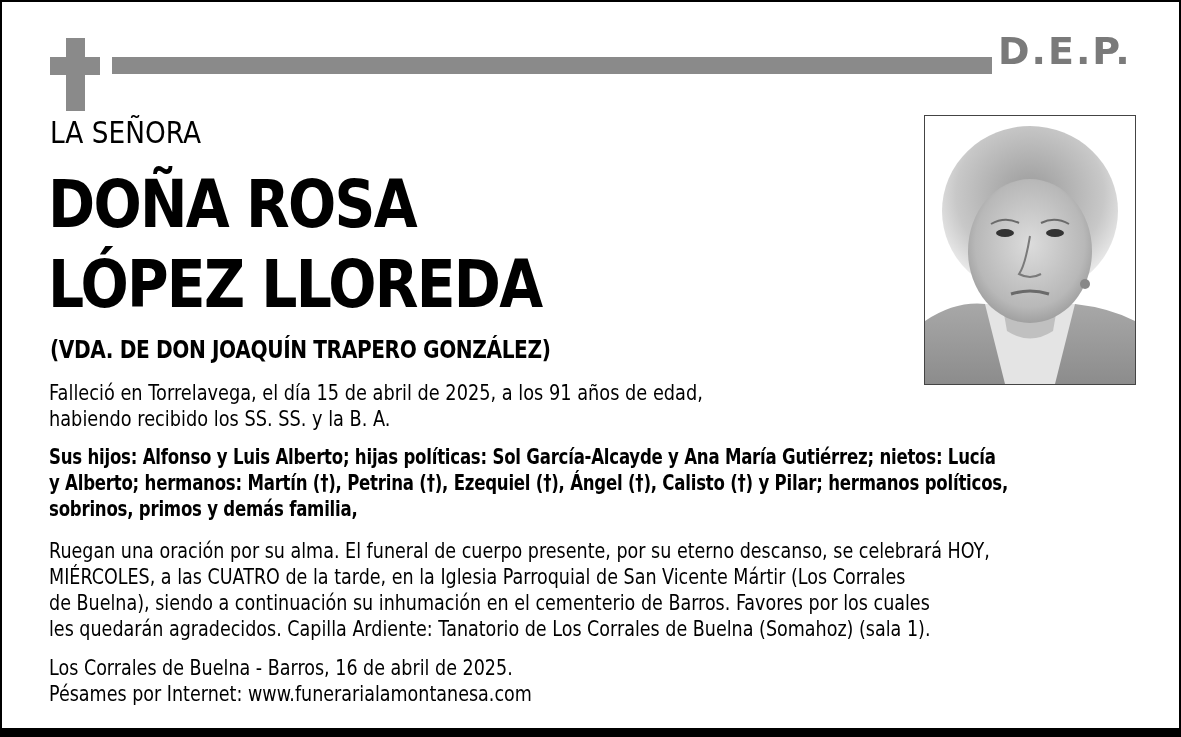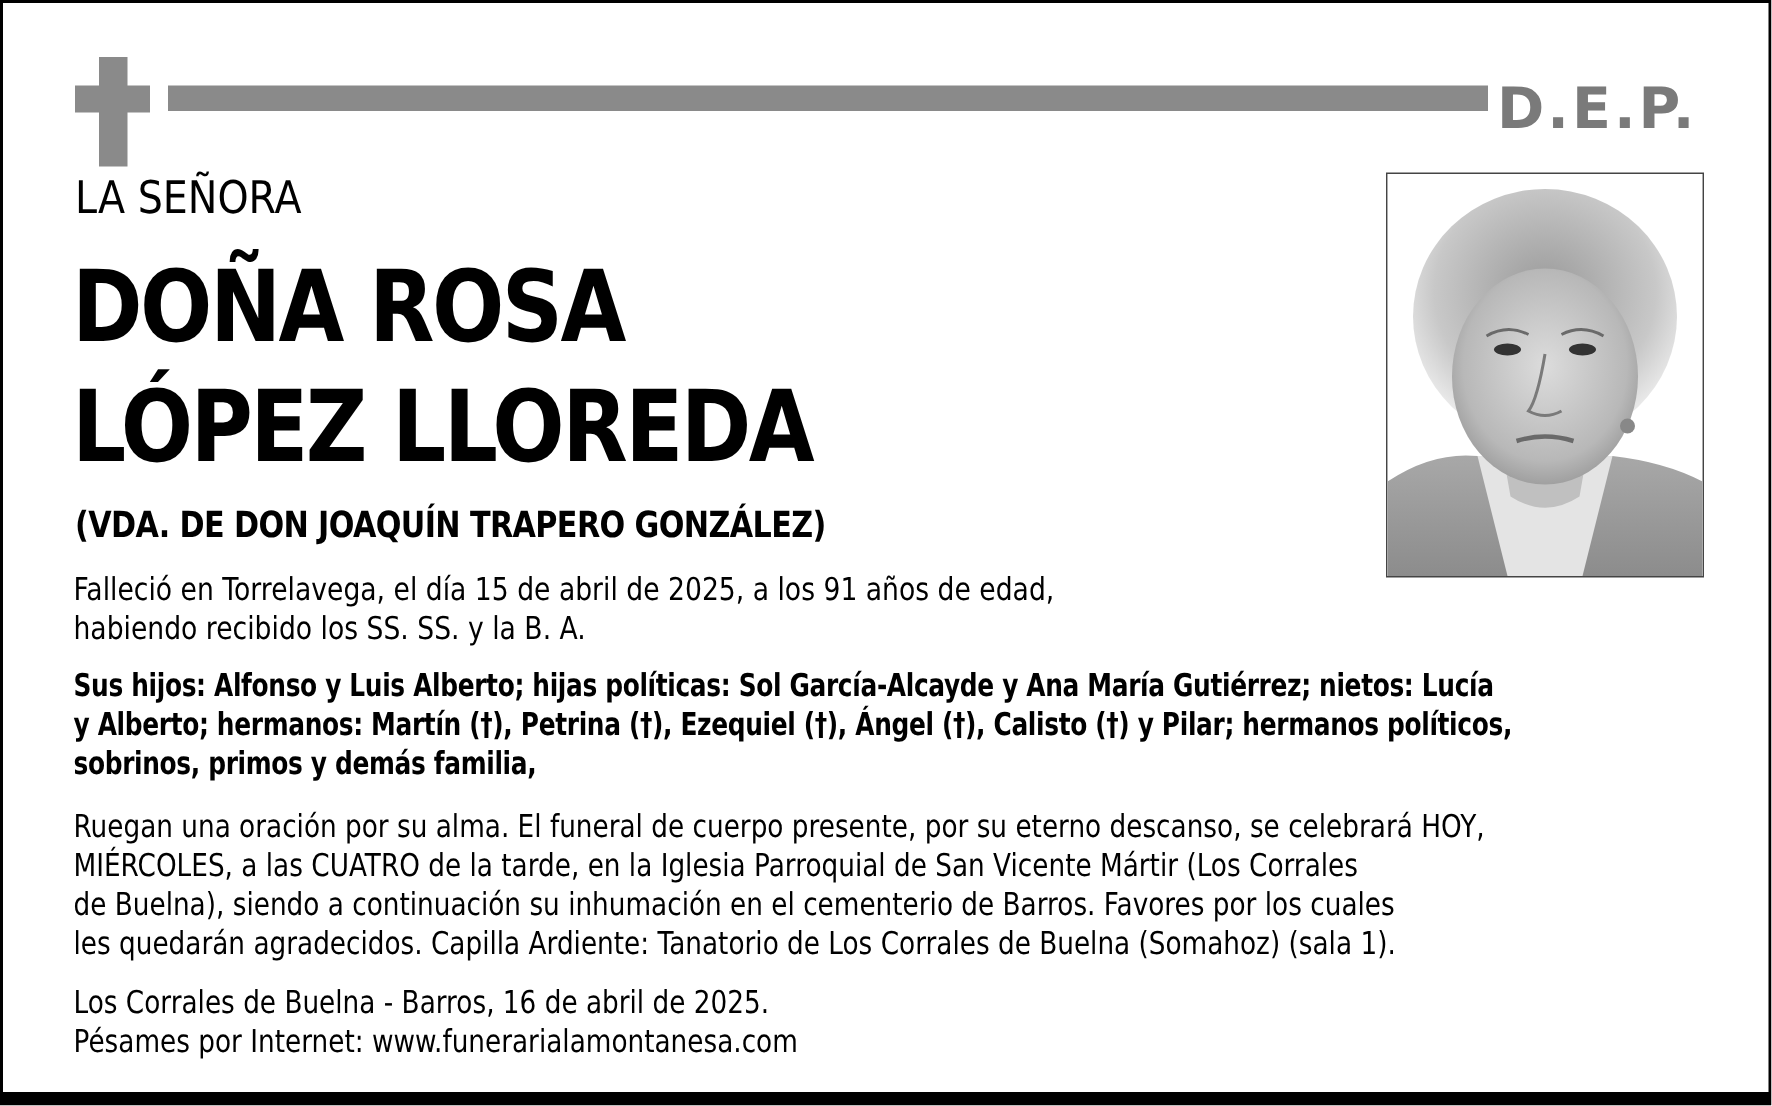--- a/index.html
+++ b/index.html
@@ -12,21 +12,21 @@
       border-left: 2px solid #000;
       border-right: 2px solid #000;
       border-bottom: 9px solid #000;
       background: #fff;
     }
     
     .cross-v { position: absolute; left: 64px; top: 36px; width: 19px; height: 73px; background: #8a8a8a; }
     .cross-h { position: absolute; left: 48px; top: 55px; width: 50px; height: 18px; background: #8a8a8a; }
     .top-rule { position: absolute; left: 110px; top: 55px; width: 880px; height: 17px; background: #8a8a8a; }
     .dep {
-      position: absolute; left: 996px; top: 51px;
+      position: absolute; left: 996px; top: 30px;
       font-family: "DejaVu Sans", sans-serif; font-weight: bold;
       font-size: 38px; color: #7a7a7a; letter-spacing: 2px; line-height: 1;
     }
     .label-senora {
       position: absolute; left: 48px; top: 116px;
       font-family: "DejaVu Sans", sans-serif; font-size: 30px; color: #000;
       line-height: 1; transform: scaleX(0.88); transform-origin: left top;
     }
     .name {
       position: absolute; left: 46px;

